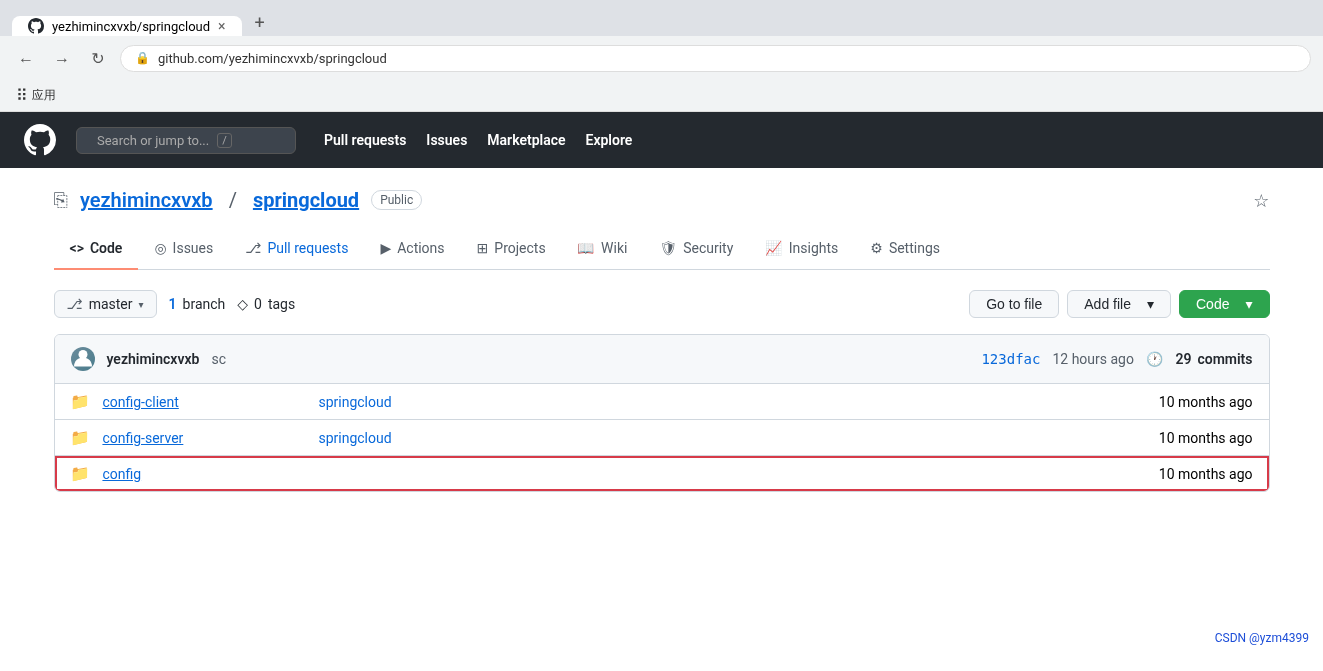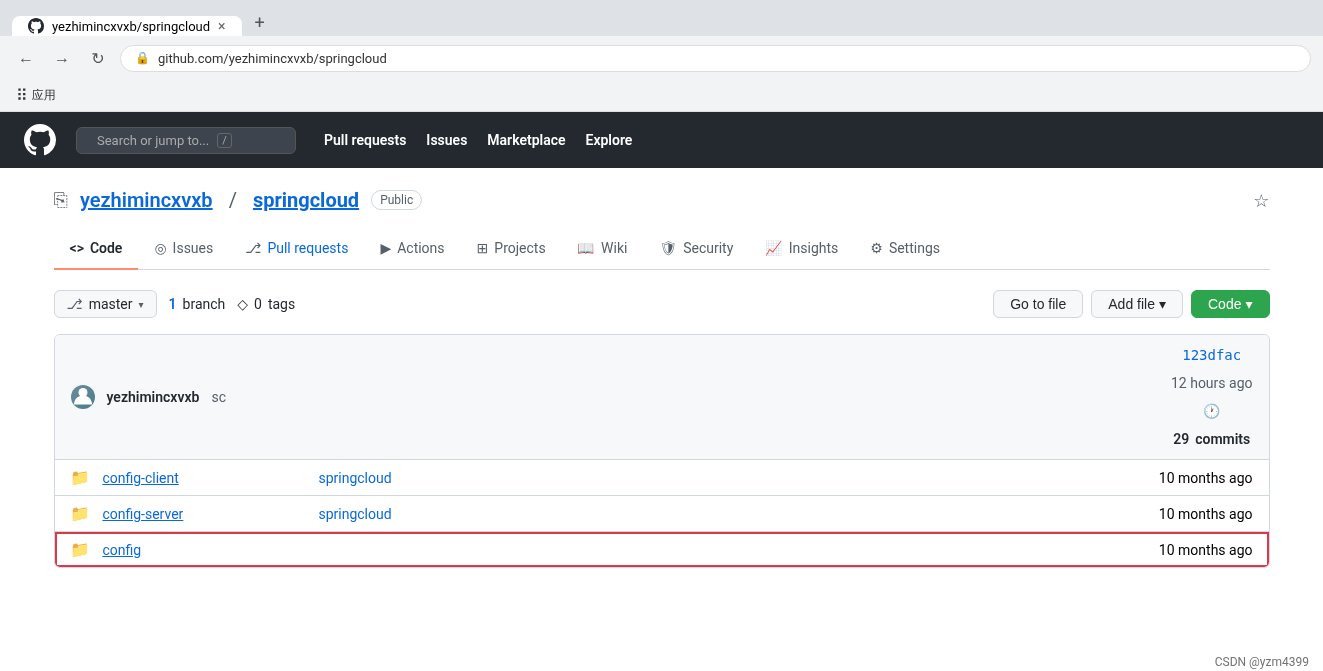--- a/index.html
+++ b/index.html
@@ -48,42 +48,42 @@
     .repo-toolbar { display: flex; align-items: center; gap: 12px; margin-bottom: 16px; }
     .branch-dropdown { display: flex; align-items: center; gap: 6px; border: 1px solid #d0d7de; border-radius: 6px; padding: 5px 12px; font-size: 14px; cursor: pointer; background: #f6f8fa; color: #24292f; }
     .branch-caret { font-size: 10px; color: #57606a; }
     .branch-icon { color: #57606a; font-size: 14px; }
     .branch-count-link { display: flex; align-items: center; gap: 6px; font-size: 14px; color: #24292f; cursor: pointer; }
     .branch-count-link .count { color: #0969da; font-weight: 600; }
     .tags-link { display: flex; align-items: center; gap: 6px; font-size: 14px; color: #24292f; cursor: pointer; }
     .toolbar-right { margin-left: auto; display: flex; align-items: center; gap: 8px; }
     .btn { border: 1px solid #d0d7de; border-radius: 6px; padding: 5px 16px; font-size: 14px; cursor: pointer; background: #f6f8fa; color: #24292f; font-weight: 500; }
     .btn-primary { background: #2da44e; color: #fff; border-color: #2da44e; display: flex; align-items: center; gap: 6px; }
-    .btn-with-caret { display: flex; align-items: flex-end; gap: 4px; }
+    .btn-with-caret { display: flex; align-items: flex-end; gap: 16px; }
 
     
     .files-table { border: 1px solid #d0d7de; border-radius: 6px; overflow: hidden; }
     .files-header { display: flex; align-items: center; gap: 12px; padding: 12px 16px; background: #f6f8fa; border-bottom: 1px solid #d0d7de; }
     .files-header-author { font-weight: 600; font-size: 14px; color: #24292f; cursor: pointer; }
     .files-header-msg { font-size: 14px; color: #57606a; }
-    .files-header-right { margin-left: auto; display: flex; align-items: center; gap: 12px; color: #57606a; font-size: 14px; flex-direction: column; }
+    .files-header-right { margin-left: auto; display: flex; align-items: center; gap: 12px; color: #57606a; font-size: 14px; }
     .commit-sha { color: #0969da; cursor: pointer; font-family: monospace; }
     .commits-link { display: flex; align-items: center; gap: 6px; color: #24292f; cursor: pointer; font-weight: 600; }
 
     .file-row { display: flex; align-items: center; padding: 8px 16px; border-bottom: 1px solid #d0d7de; }
     .file-row:last-child { border-bottom: none; }
     .file-row.highlighted { outline: 2px solid #d73a49; outline-offset: -2px; }
     .file-icon { margin-right: 12px; font-size: 16px; }
     .file-icon-folder { color: #54aeff; }
     .file-name { color: #0969da; cursor: pointer; font-size: 14px; min-width: 200px; }
     .file-desc { color: #57606a; font-size: 14px; flex: 1; padding: 0 16px; }
     .file-time { color: #000000; font-size: 14px; margin-left: auto; white-space: nowrap; }
 
     
-    .watermark { position: fixed; bottom: 0; right: 8px; font-size: 12px; color: #737373; background: rgba(255,255,255,0.8); padding: 2px 6px; border-radius: 4px; }
+    .watermark { position: fixed; bottom: 24px; right: 8px; font-size: 12px; color: #1d4ed8; background: rgba(255,255,255,0.8); padding: 2px 6px; border-radius: 4px; }
 
     
     .avatar-placeholder { width: 24px; height: 24px; border-radius: 50%; background: linear-gradient(135deg, #6b8c9c, #4a7c8c); display: flex; align-items: center; justify-content: center; color: white; font-size: 10px; font-weight: bold; overflow: hidden; }
   </style>
 </head>
 <body>
 
 <div>
   <div class="browser-chrome">
     <div class="browser-tabs">

